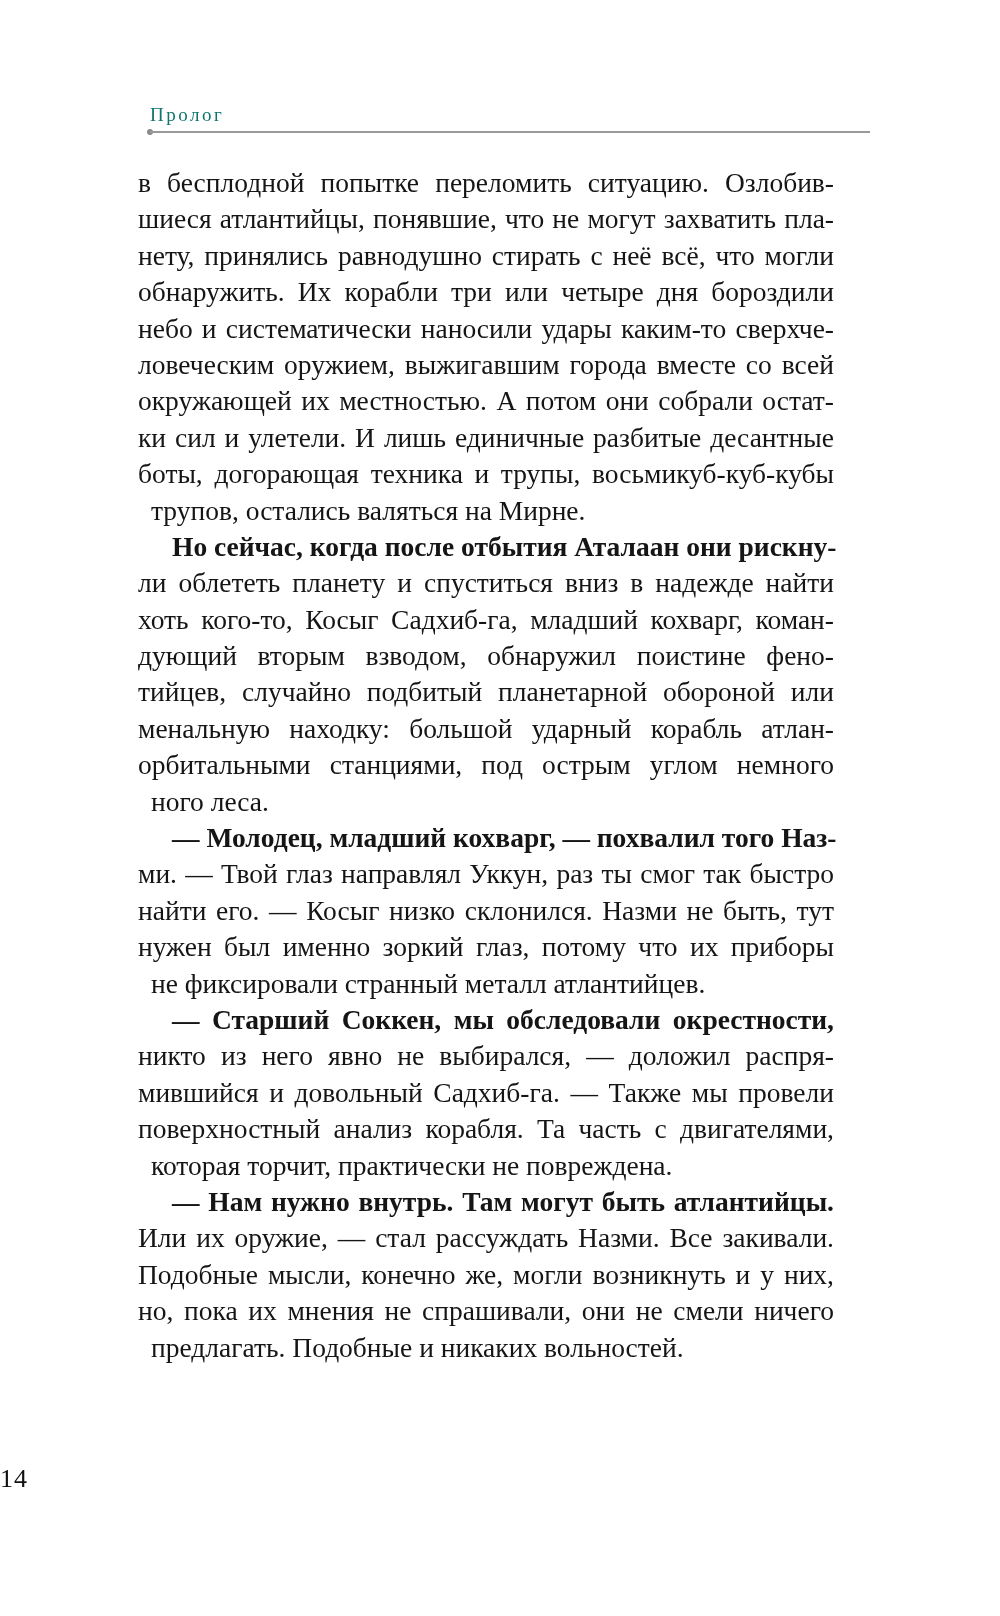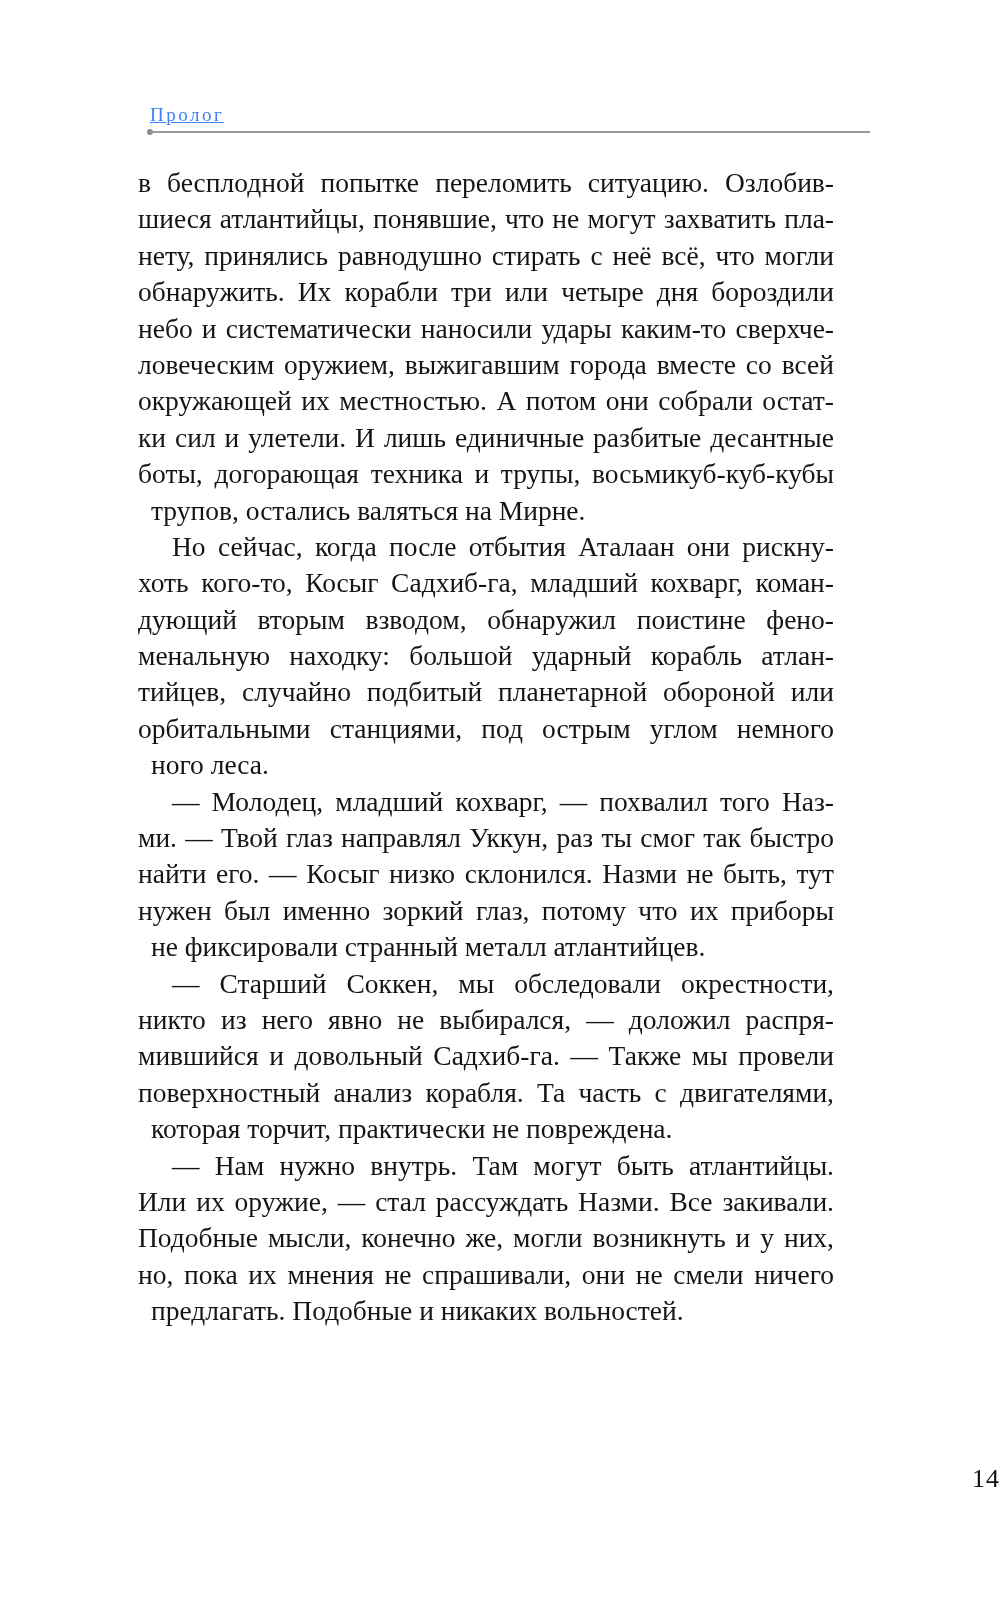--- a/index.html
+++ b/index.html
@@ -1,38 +1,38 @@
 <!DOCTYPE html>
 <html><head>
 <meta charset="utf-8">
 <style>
   html, body { margin:0; padding:0; background:#ffffff; }
   body { width:1000px; height:1616px; position:relative; overflow:hidden; }
   .page { position:absolute; left:0; top:0; width:1000px; height:1616px; background:#fff; }
   .running-head {
     position:absolute; left:150px; top:104px;
     font-family:"Liberation Serif", "DejaVu Serif", serif;
-    font-size:19px; letter-spacing:2.5px; color:#3b82f6;text-decoration:underline;
+    font-size:19px; letter-spacing:2.5px; color:#0f766e;
   }
   .head-rule {
     position:absolute; left:150px; top:131px; width:720px; height:2px; background:#9a9a9a;
   }
   .head-dot {
     position:absolute; left:147px; top:129px; width:6px; height:6px; border-radius:50%; background:#8a8a8a;
   }
   .body-text {
     position:absolute; left:138px; top:165px; width:696px;
     font-family:"Liberation Serif", "DejaVu Serif", serif;
     font-size:27.5px; line-height:36.4px; color:#151515;
   }
   .line { display:block; text-align:justify; text-align-last:justify; white-space:nowrap; height:36.4px; }
   .line.last { text-align-last:left;margin-left:13px; }
-  .line.indent { padding-left:34px; }
+  .line.indent { padding-left:34px;font-weight:bold; }
   .page-number {
-    position:absolute; left:0; width:1000px; top:1464px; text-align:right;
+    position:absolute; left:0; width:1000px; top:1464px; text-align:left;
     font-family:"Liberation Serif", "DejaVu Serif", serif;
     font-size:26px; letter-spacing:1px; color:#111;
   }
 </style>
 </head>
 <body>
 
 <div class="page">
   <div class="running-head">Пролог</div>
   <div class="head-dot"></div>
@@ -46,24 +46,25 @@
         <span class="line">обнаружить. Их корабли три или четыре дня бороздили</span>
         <span class="line">небо и систематически наносили удары каким-то сверхче-</span>
         <span class="line">ловеческим оружием, выжигавшим города вместе со всей</span>
         <span class="line">окружающей их местностью. А потом они собрали остат-</span>
         <span class="line">ки сил и улетели. И лишь единичные разбитые десантные</span>
         <span class="line">боты, догорающая техника и трупы, восьмикуб-куб-кубы</span>
         <span class="line last">трупов, остались валяться на Мирне.</span>
       </div>
       <div>
         <span class="line indent">Но сейчас, когда после отбытия Аталаан они рискну-</span>
+        <span class="line">ли облететь планету и спуститься вниз в надежде найти</span>
         <span class="line">хоть кого-то, Косыг Садхиб-га, младший кохварг, коман-</span>
         <span class="line">дующий вторым взводом, обнаружил поистине фено-</span>
+        <span class="line">тийцев, случайно подбитый планетарной обороной или</span>
         <span class="line">менальную находку: большой ударный корабль атлан-</span>
-        <span class="line">тийцев, случайно подбитый планетарной обороной или</span>
         <span class="line">орбитальными станциями, под острым углом немного</span>
         <span class="line last">ного леса.</span>
       </div>
       <div>
         <span class="line indent">— Молодец, младший кохварг, — похвалил того Наз-</span>
         <span class="line">ми. — Твой глаз направлял Уккун, раз ты смог так быстро</span>
         <span class="line">найти его. — Косыг низко склонился. Назми не быть, тут</span>
         <span class="line">нужен был именно зоркий глаз, потому что их приборы</span>
         <span class="line last">не фиксировали странный металл атлантийцев.</span>
       </div>

